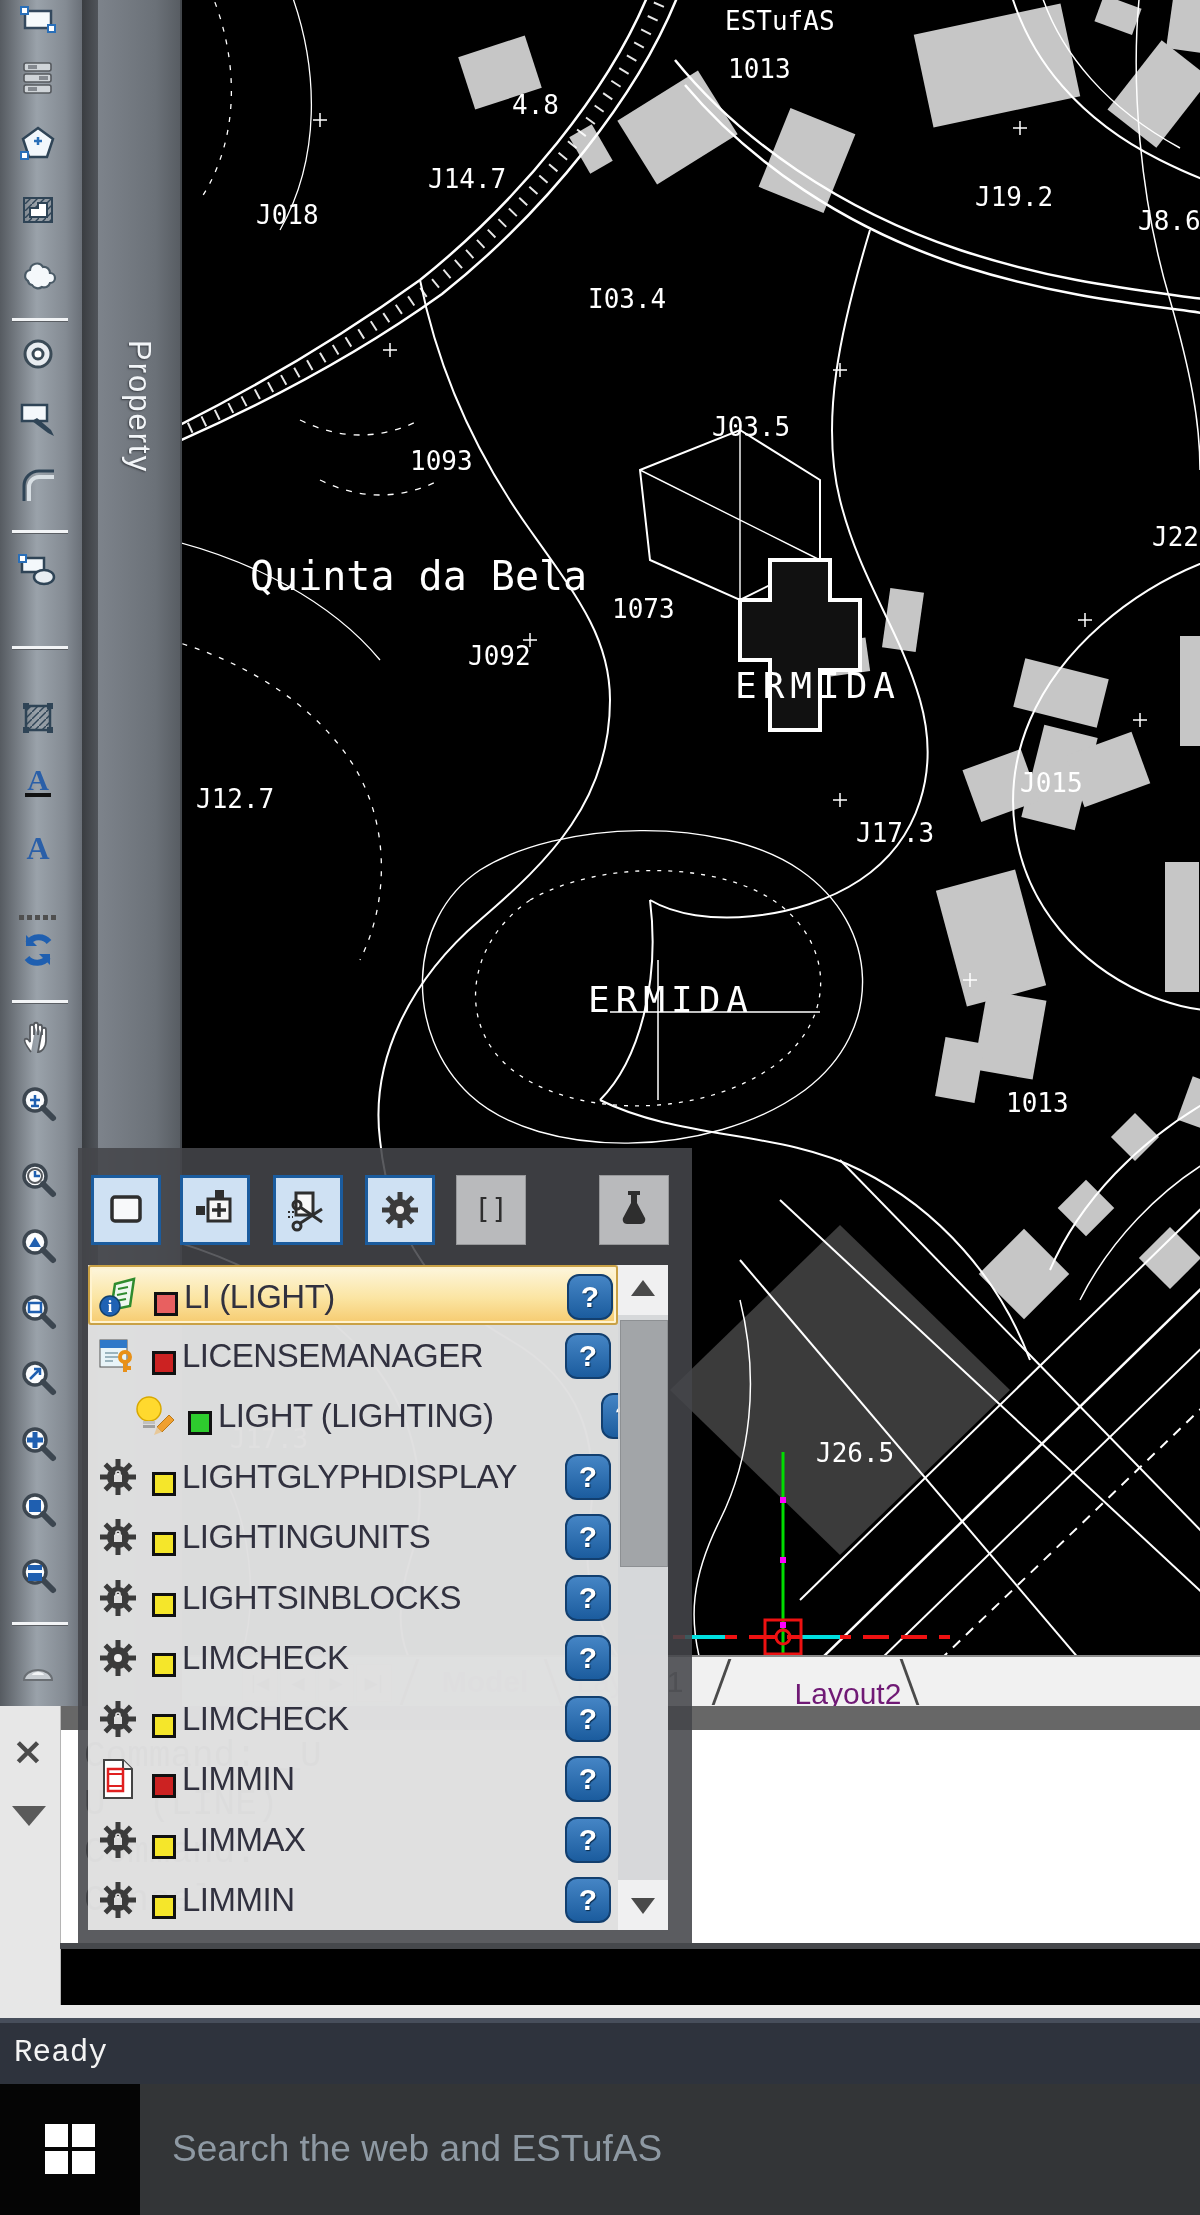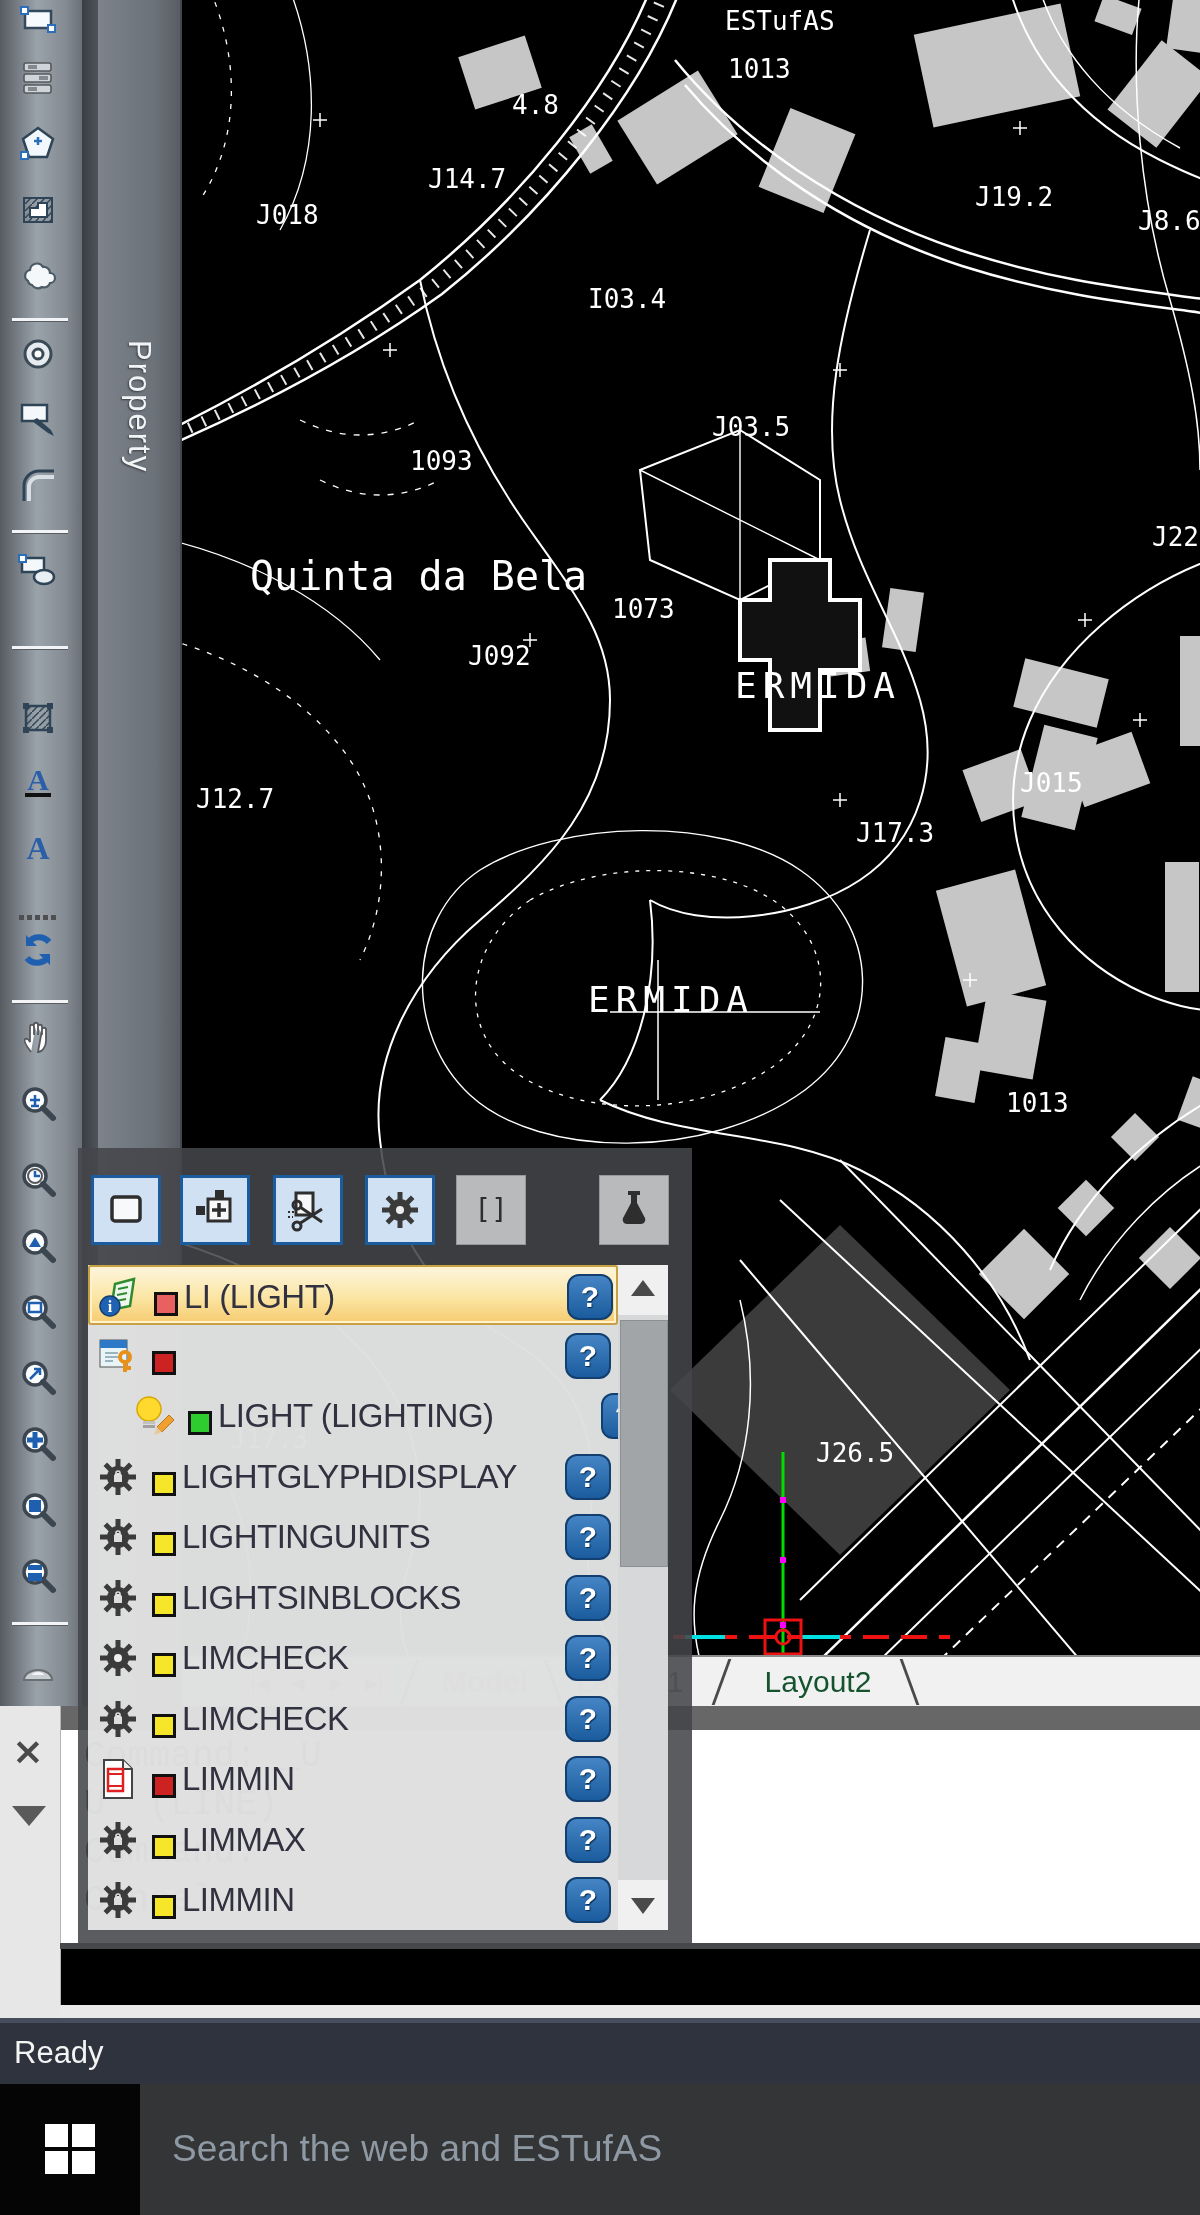--- a/index.html
+++ b/index.html
@@ -45,21 +45,21 @@
   .prow.sel{background:linear-gradient(180deg,#fdf6dd,#fbe5a3 55%,#f6cb70);border:2px solid #c9a145;border-radius:3px;box-sizing:border-box;box-shadow:inset 0 0 0 2px #fff3cf;}
   .rowicon{position:absolute;left:8px;top:8px;width:44px;height:44px;}
   .marker{position:absolute;left:64px;top:25px;width:18px;height:18px;border:3px solid #111;}
   .rowlabel{position:absolute;left:94px;top:11px;font-size:33px;letter-spacing:-0.5px;color:#31313f;white-space:nowrap;}
   .helpbtn{position:absolute;left:477px;top:7px;width:46px;height:46px;background:linear-gradient(180deg,#4585c5,#1b5c9e);border:2px solid #123f6f;border-radius:12px;box-sizing:border-box;color:#fff;font-size:30px;font-weight:bold;text-align:center;line-height:42px;cursor:pointer;text-shadow:1px 1px 1px #0a2a4a;}
   .sbar{position:absolute;left:530px;top:0;width:50px;height:665px;background:rgba(214,215,217,0.92);}
   .sarrow{position:absolute;left:0;width:50px;height:50px;background:#f0f0f1;cursor:pointer;}
   .chev{position:absolute;left:13px;width:0;height:0;border-left:12px solid transparent;border-right:12px solid transparent;}
   .sthumb{position:absolute;left:2px;top:55px;width:46px;height:245px;background:#a2a5a8;border:1px solid #8d9093;cursor:grab;}
   
-  .ready{left:0;top:2018px;width:1200px;height:66px;background:#2e333d;border-top:5px solid #474e5b;z-index:7;}
+  .ready{left:0;top:2018px;width:1200px;height:66px;background:#2e333d;border-top:5px solid #474e5b;z-index:7;font-family:Liberation Mono, monospace;}
   .readytext{position:absolute;left:14px;top:12px;color:#f4f4f4;font-size:31px;}
   .taskbar{left:0;top:2084px;width:1200px;height:131px;background:#333537;z-index:7;}
   .startbtn{position:absolute;left:0;top:0;width:140px;height:131px;background:#050505;cursor:pointer;}
   .winlogo{position:absolute;left:45px;top:40px;width:50px;height:50px;}
   .winlogo div{position:absolute;width:23px;height:23px;background:#fff;}
   .searchtext{position:absolute;left:172px;top:44px;color:#8e99a3;font-size:37px;cursor:text;}
 </style>
 </head>
 <body>
 
@@ -181,21 +181,21 @@
       <text class="maplabel" x="636" y="1462" font-size="26">J26.5</text>
     </svg>
 
   <div class="abs tabbar" id="tabbar">
       <div class="navbtn" style="left: 62px;">|◀</div>
       <div class="navbtn" style="left: 100px;">◀</div>
       <div class="navbtn" style="left: 138px;">▶</div>
       <div class="navbtn" style="left: 176px;">▶|</div>
       <div class="tabitem" style="left: 245px; width: 120px; color: rgb(154, 154, 154); font-weight: bold;">Model</div>
       <div class="tabitem" style="left: 380px; width: 140px; color: rgb(154, 154, 154); font-weight: normal;">Layout1</div>
-      <div class="tabitem" style="left: 553px; width: 170px; color: #14532d; font-weight: normal;">Layout2</div>
+      <div class="tabitem" style="left: 583px; width: 170px; color: #701a75; font-weight: normal; margin-top: 12px;">Layout2</div>
       <div class="tabdiv" style="left: 228px; transform: skewX(-20deg);"></div>
       <div class="tabdiv" style="left: 372px; transform: skewX(20deg);"></div>
       <div class="tabdiv" style="left: 540px; transform: skewX(-20deg);"></div>
       <div class="tabdiv" style="left: 728px; transform: skewX(20deg);"></div>
     </div>
   <div class="abs hstrip"></div>
 
   <div class="abs grippanel">
     <div class="closex">×</div>
     <div class="downarr"></div>
@@ -404,20 +404,21 @@
         </div>
         <div class="prow" style="top: 60.5px;">
           <div class="rowicon"><svg width="44" height="44" viewBox="0 0 44 44" xmlns="http://www.w3.org/2000/svg">
               <rect x="4" y="6" width="27" height="27" fill="#e8f4f8" stroke="#555"></rect>
               <rect x="4" y="6" width="27" height="8" fill="#2e78c8"></rect>
               <path d="M9 19 h13 M9 23 h13 M9 27 h8" stroke="#9ab4be" stroke-width="2"></path>
               <circle cx="29" cy="23" r="5" fill="none" stroke="#e89018" stroke-width="4"></circle>
               <path d="M29 27 v11 M29 34 h6" stroke="#e89018" stroke-width="4"></path>
             </svg></div>
           <div class="marker" style="background: rgb(204, 34, 34);"></div>
+          <div class="rowlabel">LICENSEMANAGER</div>
           <div class="helpbtn">?</div>
         </div>
         <div class="prow" style="top: 121px; margin-left: 36px;">
           <div class="rowicon"><svg width="44" height="44" viewBox="0 0 44 44" xmlns="http://www.w3.org/2000/svg">
               <circle cx="17" cy="15" r="12" fill="#ffd92e" stroke="#d8a800" stroke-width="1.5"></circle>
               <rect x="11" y="27" width="12" height="3" fill="#c0c0c0"></rect>
               <rect x="11" y="31" width="12" height="3" fill="#a0a0a0"></rect>
               <path d="M25 33 L37 21 l5 5 -12 12 z" fill="#f0a030" stroke="#b87818"></path>
               <path d="M25 33 l-3 8 8 -3 z" fill="#e8c898"></path>
             </svg></div>

